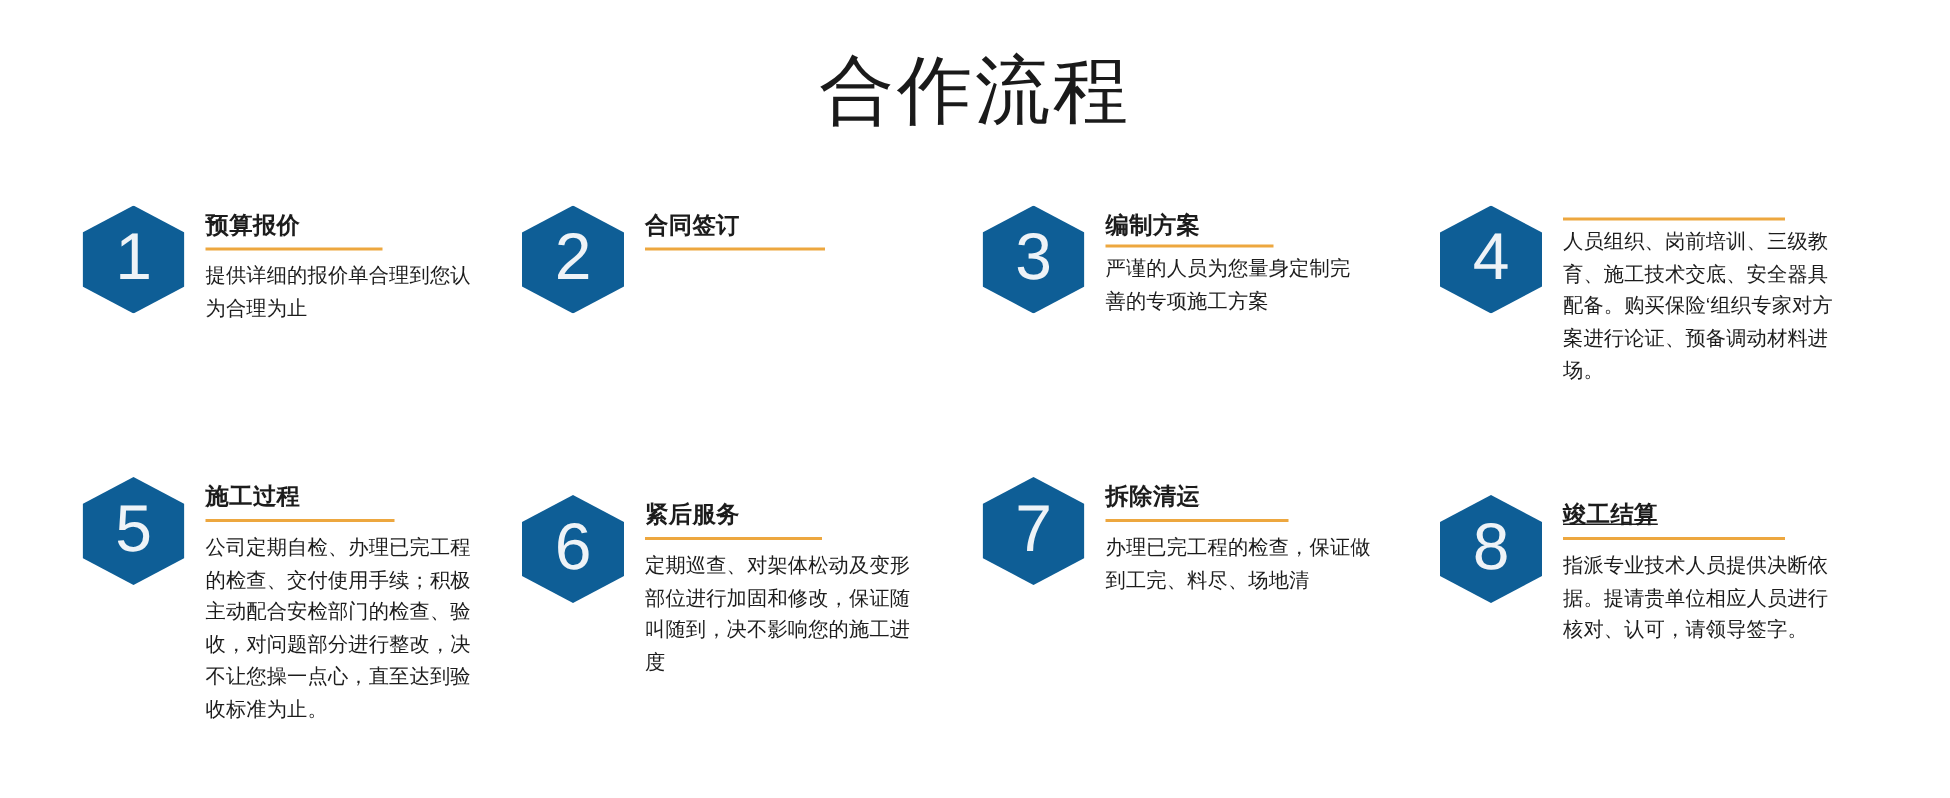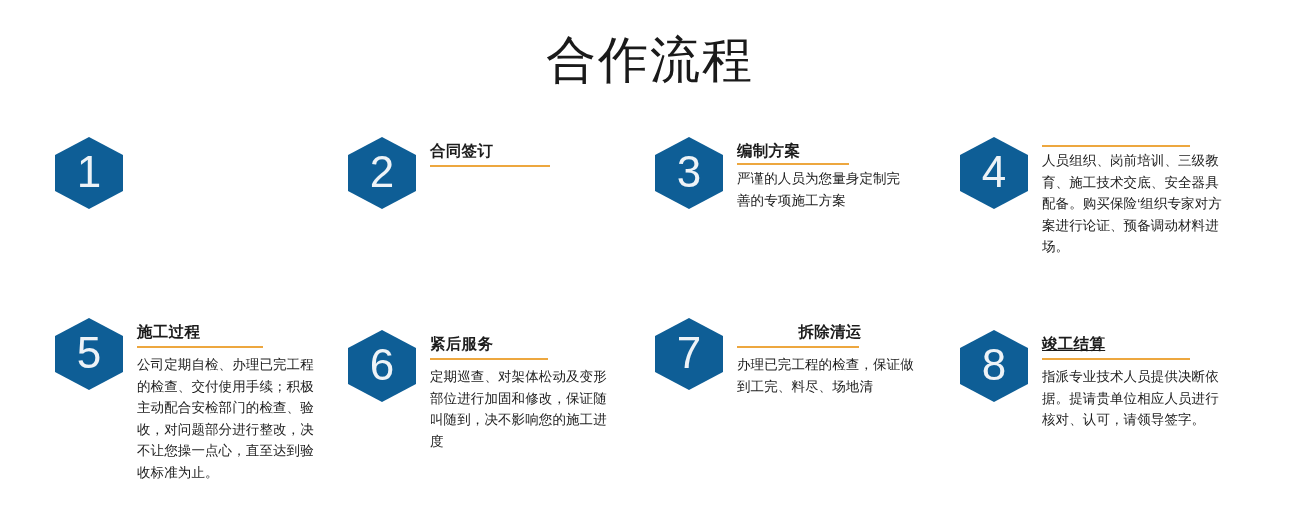--- a/index.html
+++ b/index.html
@@ -134,20 +134,25 @@
 <div id="page" style="background: rgb(255, 255, 255);">
 
   <h1 class="page-title">合作流程</h1>
 
   <div class="steps">
 
     <div class="step" id="step-1">
       <div class="hex" style="background: rgb(14, 94, 150);">
         <span class="hex-num" style="color: rgb(238, 243, 247);">1</span>
       </div>
+      <div class="step-body">
+        <div class="step-title" style="color: rgb(28, 28, 28);">预算报价</div>
+        <div class="step-rule" style="background: rgb(237, 167, 63);"></div>
+        <div class="step-desc" style="color: rgb(28, 28, 28);">提供详细的报价单合理到您认为合理为止</div>
+      </div>
     </div>
 
     <div class="step" id="step-2">
       <div class="hex" style="background: rgb(14, 94, 150);">
         <span class="hex-num" style="color: rgb(238, 243, 247);">2</span>
       </div>
       <div class="step-body">
         <div class="step-title" style="color: rgb(28, 28, 28);">合同签订</div>
         <div class="step-rule" style="background: rgb(237, 167, 63);"></div>
       </div>
@@ -194,21 +199,21 @@
         <div class="step-rule" style="background: rgb(237, 167, 63);"></div>
         <div class="step-desc" style="color: rgb(28, 28, 28);">定期巡查、对架体松动及变形部位进行加固和修改，保证随叫随到，决不影响您的施工进度</div>
       </div>
     </div>
 
     <div class="step" id="step-7">
       <div class="hex" style="background: rgb(14, 94, 150);">
         <span class="hex-num" style="color: rgb(238, 243, 247);">7</span>
       </div>
       <div class="step-body">
-        <div class="step-title" style="color: rgb(28, 28, 28); text-align: center;">拆除清运</div>
+        <div class="step-title" style="color: rgb(28, 28, 28);">拆除清运</div>
         <div class="step-rule" style="background: rgb(237, 167, 63);"></div>
         <div class="step-desc" style="color: rgb(28, 28, 28);">办理已完工程的检查，保证做到工完、料尽、场地清</div>
       </div>
     </div>
 
     <div class="step" id="step-8">
       <div class="hex" style="background: rgb(14, 94, 150);">
         <span class="hex-num" style="color: rgb(238, 243, 247);">8</span>
       </div>
       <div class="step-body">

